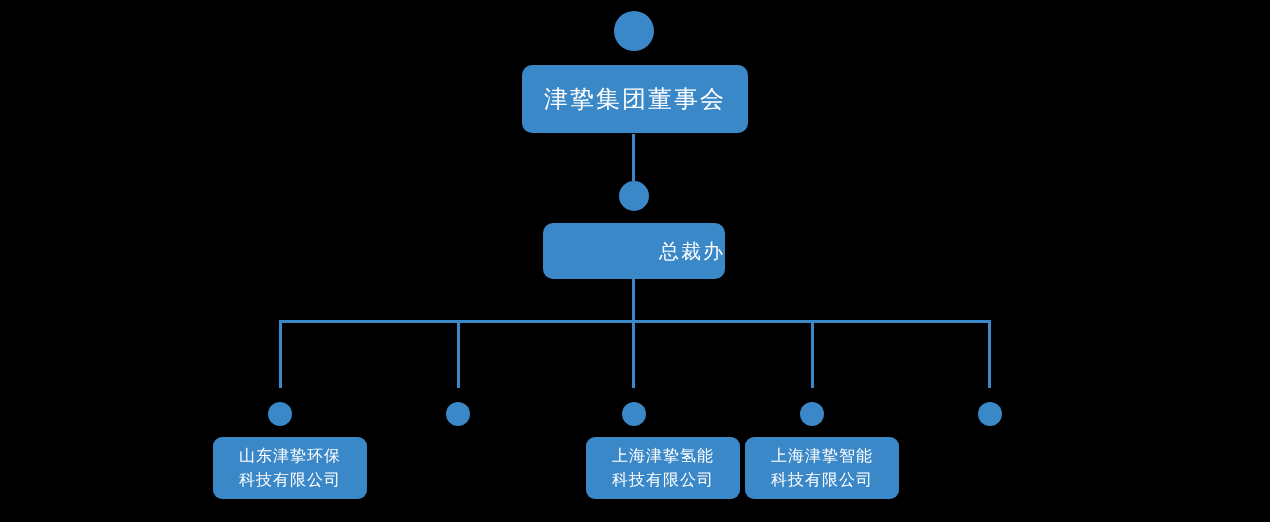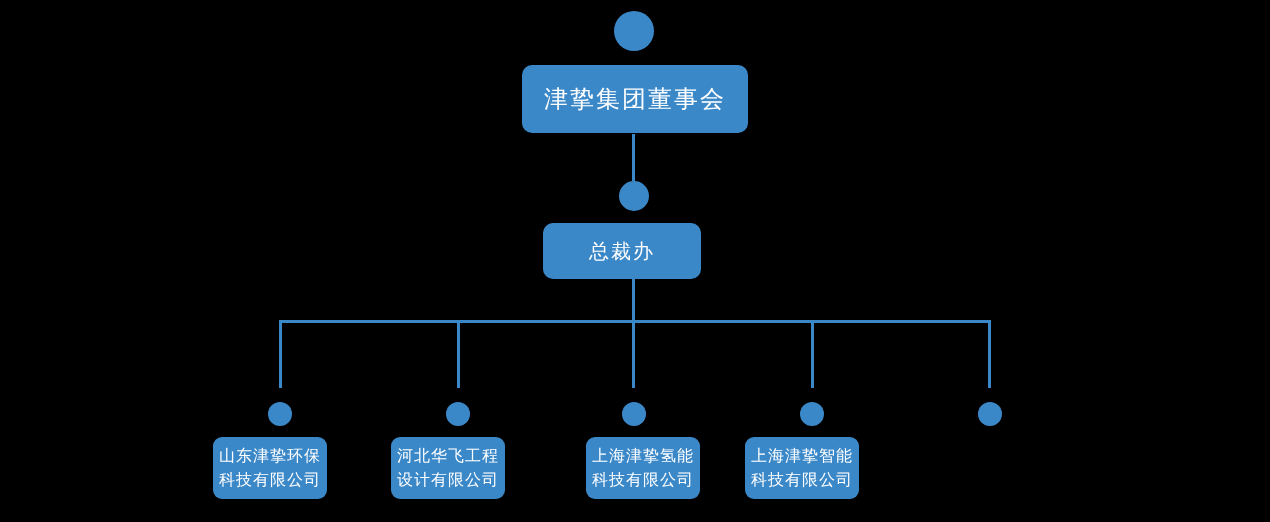--- a/index.html
+++ b/index.html
@@ -21,25 +21,25 @@
     align-items: center;
     justify-content: center;
     text-align: center;
     cursor: default;
   }
   .node.root {
     left: 522px; top: 65px; width: 226px; height: 68px;
     border-radius: 10px; font-size: 24px; letter-spacing: 2px; font-weight: 500;
   }
   .node.mid {
-    left: 543px; top: 223px; width: 158px; height: 56px;
-    border-radius: 10px; font-size: 20px; letter-spacing: 2px;
+    left: 543px; top: 223px; width: 182px; height: 56px;
+    border-radius: 10px; font-size: 20px; letter-spacing: 2px; align-items: flex-end;
   }
   .node.child {
-    top: 437px; width: 114px; height: 62px;
+    top: 437px; width: 154px; height: 62px;
     border-radius: 9px; font-size: 16px; line-height: 24px; letter-spacing: 1px;
   }
   .dot {
     position: absolute;
     background: var(--node-fill, #3B88C9);
     border-radius: 50%;
   }
   .dot.d-root  { left: 614px; top: 11px;  width: 40px; height: 40px; }
   .dot.d-mid   { left: 619px; top: 181px; width: 30px; height: 30px; }
   .dot.d-child { top: 402px; width: 24px; height: 24px; }
@@ -79,24 +79,20 @@
   </div>
 
   <div class="node mid">
     <span>总裁办</span>
   </div>
 
   <div class="node child" style="left:213px">
     <div>山东津挚环保</div>
     <div>科技有限公司</div>
   </div>
-  <div class="node child" style="left:391px">
-    <div>河北华飞工程</div>
-    <div>设计有限公司</div>
-  </div>
   <div class="node child" style="left:586px">
     <div>上海津挚氢能</div>
     <div>科技有限公司</div>
   </div>
   <div class="node child" style="left:745px">
     <div>上海津挚智能</div>
     <div>科技有限公司</div>
   </div>
 
 </div>

